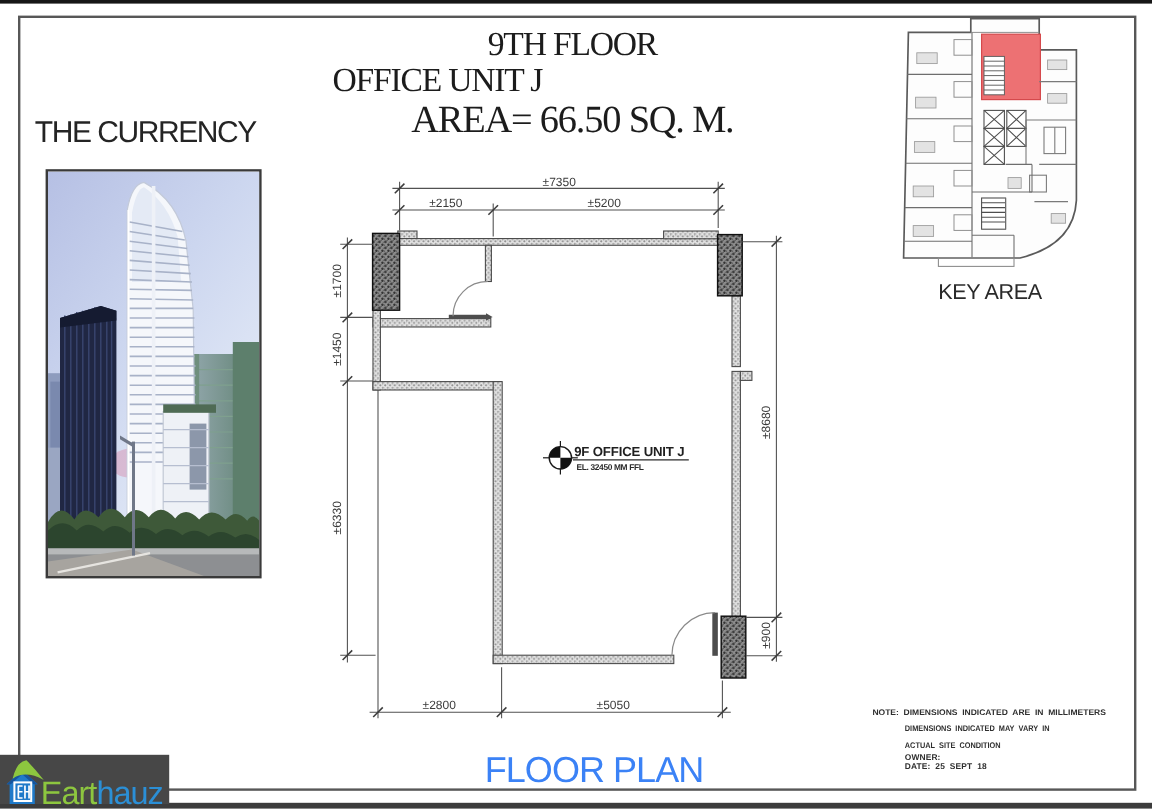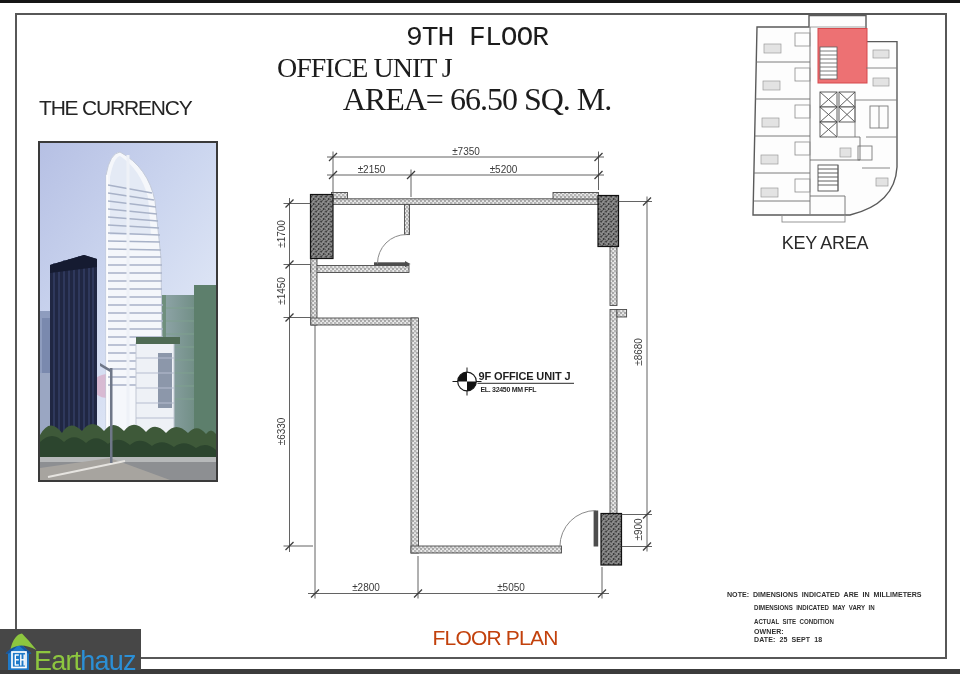--- a/index.html
+++ b/index.html
@@ -8,27 +8,27 @@
 </style>
 </head>
 <body>
 
 <div class="abs" style="left:0;top:0;width:960px;height:3px;background:#161616;"></div>
 
 <div class="abs" style="left:15px;top:13px;width:927.5px;height:641.5px;border:2px solid #575757;"></div>
 
 <div class="abs" style="left:0;top:669px;width:960px;height:5px;background:#3c3c3c;"></div>
 
-<div class="abs" style="left:277px;top:21.5px;width:400px;text-align:center;font-family:Liberation Mono, monospace;font-size:28px;letter-spacing:-1px;color:#1c1c1c;">9TH FLOOR</div>
+<div class="abs" style="left:277px;top:21.5px;width:400px;text-align:center;font-family:Liberation Serif, serif;font-size:28px;letter-spacing:-1px;color:#1c1c1c;">9TH FLOOR</div>
 
 <div class="abs" style="left:277px;top:51.5px;width:400px;text-align:left;font-family:'Liberation Serif',serif;font-size:28px;letter-spacing:-1px;color:#1c1c1c;">OFFICE UNIT J</div>
 
 <div class="abs" style="left:277px;top:80.5px;width:400px;text-align:center;font-family:'Liberation Serif',serif;font-size:32px;letter-spacing:-1px;color:#1c1c1c;">AREA= 66.50 SQ. M.</div>
 
-<div class="abs" style="left:39px;top:96px;font-size:21px;letter-spacing:-1.2px;color:#242424;">THE CURRENCY</div>
+<div class="abs" style="left:29px;top:96px;font-size:25px;letter-spacing:-1.2px;color:#242424;">THE CURRENCY</div>
 
 <div class="abs" style="left:38px;top:141px;width:180px;height:341px;border:2px solid #3a3a3a;box-sizing:border-box;">
 <svg width="176" height="337" viewBox="0 0 176 337">
 <defs>
 <linearGradient id="sky" x1="0" y1="0" x2="0.7" y2="1">
 <stop offset="0" stop-color="#b6c0e4"></stop>
           <stop offset="0.45" stop-color="#ccd6ef"></stop>
           <stop offset="1" stop-color="#e9eff9"></stop>
 </linearGradient>
 <linearGradient id="glass" x1="0" y1="0" x2="1" y2="0">
@@ -258,21 +258,21 @@
 <text transform="translate(284.5,234) rotate(-90)">±1700</text>
 <text transform="translate(284.5,291) rotate(-90)">±1450</text>
 <text transform="translate(284.5,431.5) rotate(-90)">±6330</text>
 <text transform="translate(641.5,352) rotate(-90)">±8680</text>
 <text transform="translate(641.5,529.5) rotate(-90)">±900</text>
 <text x="366" y="590.5">±2800</text>
 <text x="511" y="590.5">±5050</text>
 </g>
 </svg>
 
-<div class="abs" style="left:295px;top:626px;width:400px;text-align:center;font-size:21px;letter-spacing:-0.8px;color:#c2410c;">FLOOR PLAN</div>
+<div class="abs" style="left:295px;top:626px;width:400px;text-align:center;font-size:30px;letter-spacing:-0.8px;color:#3b82f6;">FLOOR PLAN</div>
 
 <svg class="abs" style="left:740px;top:8px;" width="170" height="230" viewBox="0 0 170 230">
 
 <path d="M13,207 L17,19 L69,19 L69,7.5 L126,7.5 L126,33.6 L157,33.6 L157,159 Q155,196 110,207 Z" fill="#fdfdfd" stroke="#5a5a5a" stroke-width="1.4"></path>
 
 <path d="M69,19 L126,19" fill="none" stroke="#8a8a8a" stroke-width="0.8"></path>
 
 <rect x="78" y="20.5" width="49" height="54.5" fill="#ed7173" stroke="#d5494c" stroke-width="1"></rect>
 
 <line x1="70" y1="19" x2="70" y2="207" stroke="#7a7a7a" stroke-width="1"></line>

